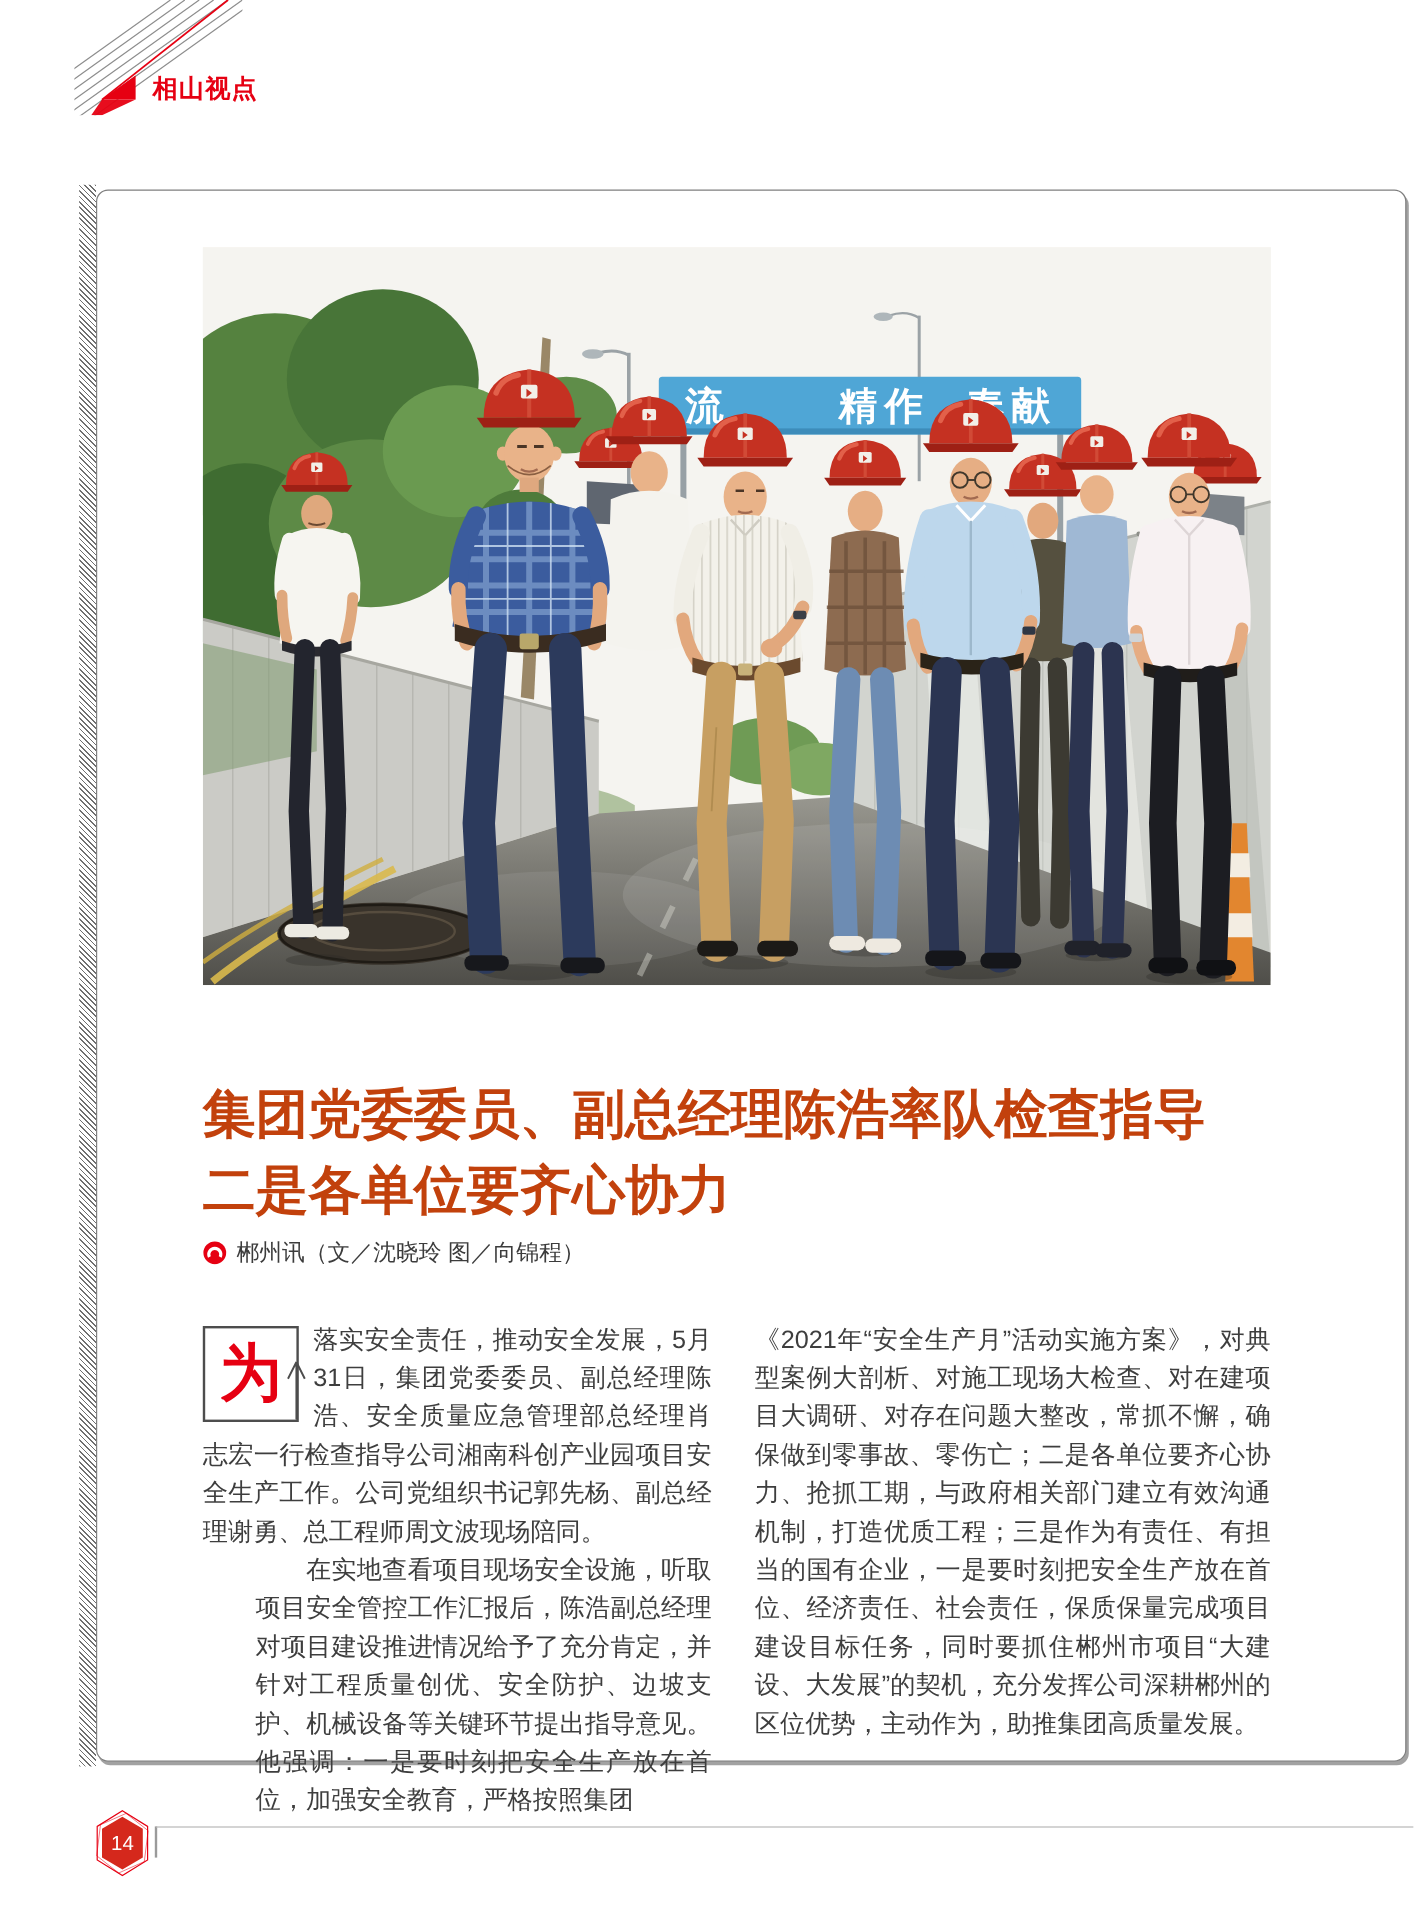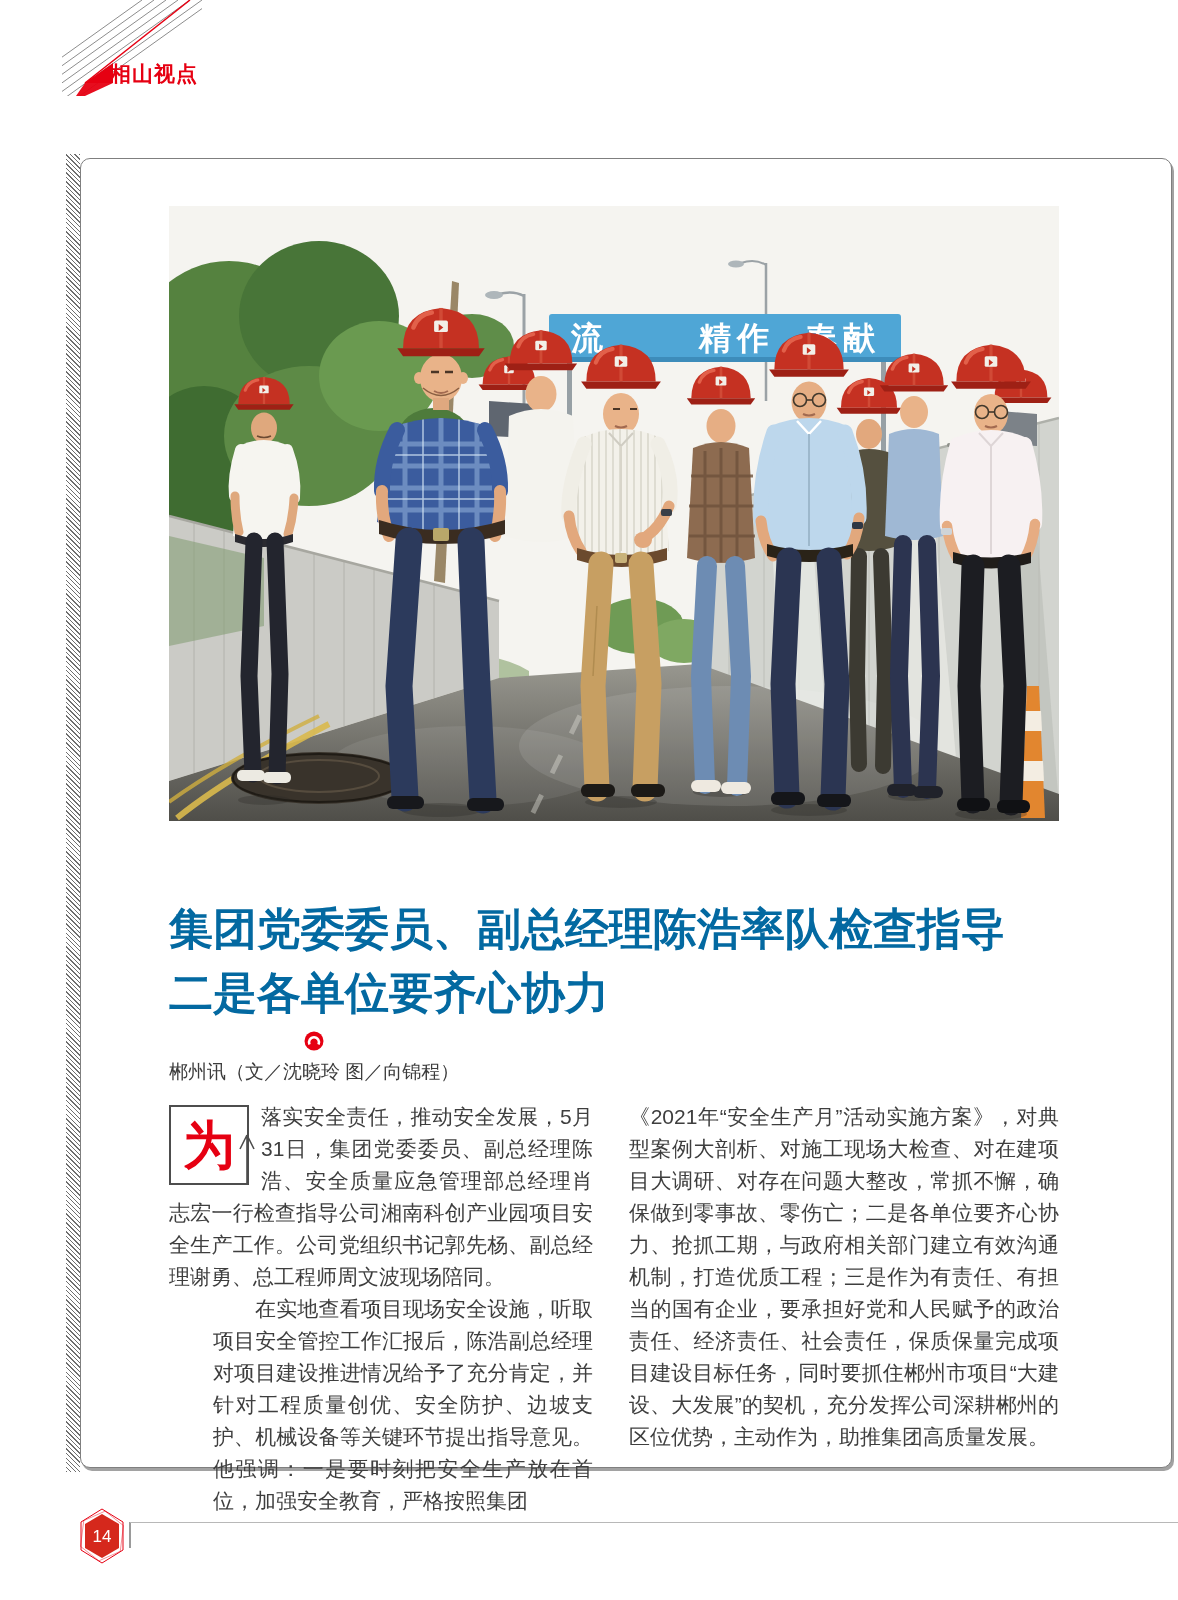--- a/index.html
+++ b/index.html
@@ -4,44 +4,44 @@
 <style>
   html,body{margin:0;padding:0;}
   body{
     width:1178px;height:1600px;background:#ffffff;position:relative;overflow:hidden;
     font-family:"Liberation Sans","DejaVu Sans",sans-serif;
   }
   .abs{position:absolute;}
   
   #corner-deco{left:62px;top:0;width:140px;height:96px;}
   #section-label{
-    left:110px;top:60px;font-size:21px;font-weight:bold;color:#e60012;letter-spacing:1px;
+    left:127px;top:60px;font-size:21px;font-weight:bold;color:#e60012;letter-spacing:1px;
   }
   
   #sheet{
     left:80px;top:158px;width:1092px;height:1310px;background:#ffffff;
     border:1.5px solid #7f7f7f;border-radius:10px;
     box-shadow:2px 3px 0 rgba(70,70,70,.5);
     box-sizing:border-box;
   }
   #sheet-edge-hatch{
     left:66px;top:154px;width:14px;height:1318px;
     background:repeating-linear-gradient(45deg,#6f6f6f 0px,#6f6f6f 1px,transparent 1px,transparent 3.2px);
   }
   
   #photo{left:88px;top:47px;width:890px;height:615px;overflow:hidden;background:#f5f4f0;}
   
   .title-line{
-    left:88px;width:900px;font-size:44px;line-height:64px;font-weight:900;color:#0369a1;
+    left:88px;width:900px;font-size:44px;line-height:64px;font-weight:900;color:#c2410c;
     letter-spacing:0px;white-space:nowrap;
   }
   #title1{top:738px;}
   #title2{top:802px;}
   
-  #byline{left:88px;top:872px;display:flex;align-items:center;gap:8px;flex-direction:column;}
+  #byline{left:88px;top:872px;display:flex;align-items:center;gap:8px;}
   #byline-text{font-size:19px;color:#3c3c3c;}
   
   .col{
     top:942px;font-size:21px;line-height:32px;color:#3e3e3e;text-align:justify;
   }
   .col p{margin:0;}
   #col-left{left:88px;width:424px;}
   #col-right{left:548px;width:430px;}
   #col-left .p2{text-indent:2em;margin-left:44px;}
   
@@ -407,21 +407,21 @@
         </span>
         <svg id="dropcap-arrow" width="24" height="56" viewBox="0 0 24 56">
           <path d="M12,52 L12,6 M12,4 L5,18 M12,4 L19,18" stroke="#4d4d4d" stroke-width="1.6" fill="none"></path>
         </svg>
       </span>
       <span>落实安全责任，推动安全发展，5月31日，集团党委委员、副总经理陈浩、安全质量应急管理部总经理肖志宏一行检查指导公司湘南科创产业园项目安全生产工作。公司党组织书记郭先杨、副总经理谢勇、总工程师周文波现场陪同。</span>
     </p>
     <p class="p2">在实地查看项目现场安全设施，听取项目安全管控工作汇报后，陈浩副总经理对项目建设推进情况给予了充分肯定，并针对工程质量创优、安全防护、边坡支护、机械设备等关键环节提出指导意见。他强调：一是要时刻把安全生产放在首位，加强安全教育，严格按照集团</p>
   </div>
   <div id="col-right" class="abs col">
-    <p>《2021年“安全生产月”活动实施方案》，对典型案例大剖析、对施工现场大检查、对在建项目大调研、对存在问题大整改，常抓不懈，确保做到零事故、零伤亡；二是各单位要齐心协力、抢抓工期，与政府相关部门建立有效沟通机制，打造优质工程；三是作为有责任、有担当的国有企业，要承担好党和人民赋予的政治责任、经济责任、社会责任，保质保量完成项目建设目标任务，同时要抓住郴州市项目“大建设、大发展”的契机，充分发挥公司深耕郴州的区位优势，主动作为，助推集团高质量发展。</p>
+    <p>《2021年“安全生产月”活动实施方案》，对典型案例大剖析、对施工现场大检查、对在建项目大调研、对存在问题大整改，常抓不懈，确保做到零事故、零伤亡；二是各单位要齐心协力、抢抓工期，与政府相关部门建立有效沟通机制，打造优质工程；三是作为有责任、有担当的国有企业，一是要时刻把安全生产放在首位、经济责任、社会责任，保质保量完成项目建设目标任务，同时要抓住郴州市项目“大建设、大发展”的契机，充分发挥公司深耕郴州的区位优势，主动作为，助推集团高质量发展。</p>
   </div>
 </div>
 
 <svg id="footer-hex" class="abs" width="48" height="56" viewBox="0 0 48 56">
   <polygon points="24,1 45,14 45,42 24,55 3,42 3,14" fill="none" stroke="#e60012" stroke-width="1"></polygon>
   <polygon points="24,3 44,15 44,41 24,53 4,41 4,15" fill="none" stroke="#e60012" stroke-width="0.7" opacity="0.6" transform="rotate(7 24 28)"></polygon>
   <polygon points="24,6 41,16 41,40 24,50 7,40 7,16" fill="#d5281c"></polygon>
   <text x="24" y="34" font-size="17" fill="#ffffff" text-anchor="middle" font-family="Liberation Sans, sans-serif">14</text>
 </svg>
 <div id="footer-line-v" class="abs"></div>

